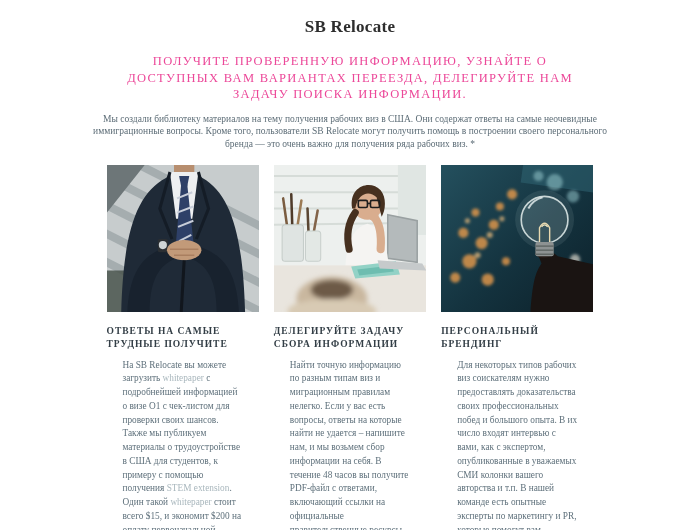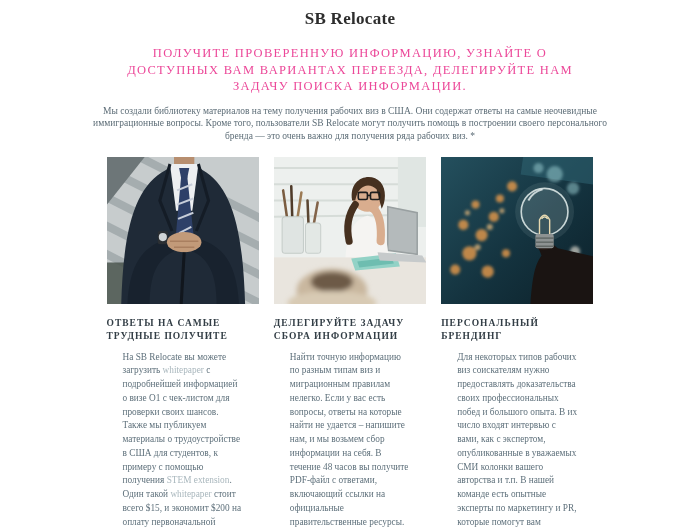--- a/index.html
+++ b/index.html
@@ -1,20 +1,20 @@
 <!DOCTYPE html>
 <html lang="ru"><head>
 <meta charset="utf-8">
 <style>
   html,body{margin:0;padding:0;}
   body{
     width:700px;height:530px;overflow:hidden;background:#ffffff;
     font-family:"Liberation Serif", serif;color:#333;
   }
-  .page{box-sizing:border-box;width:700px;height:530px;padding-top:9px;}
+  .page{box-sizing:border-box;width:700px;height:530px;padding-top:17px;}
   .site-title{
     margin:0;text-align:center;font-size:17px;font-weight:bold;
     color:#2d2d2d;letter-spacing:.3px;
   }
   .hero-heading{
     width:478px;margin:16px auto 0;text-align:center;
     font-size:12.5px;font-weight:normal;color:#ec4899;
     letter-spacing:1.3px;line-height:1.32;
   }
   .intro{

